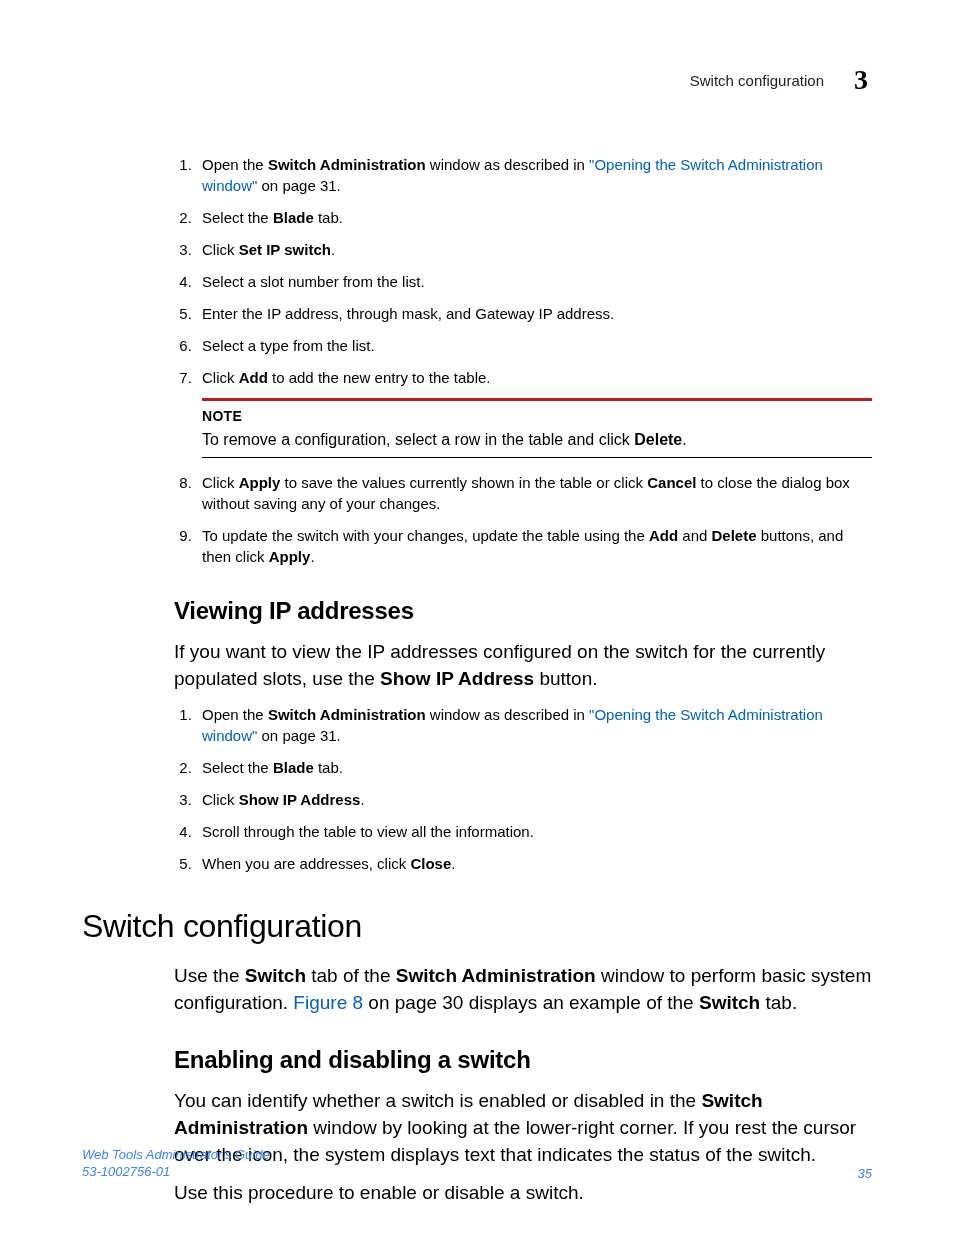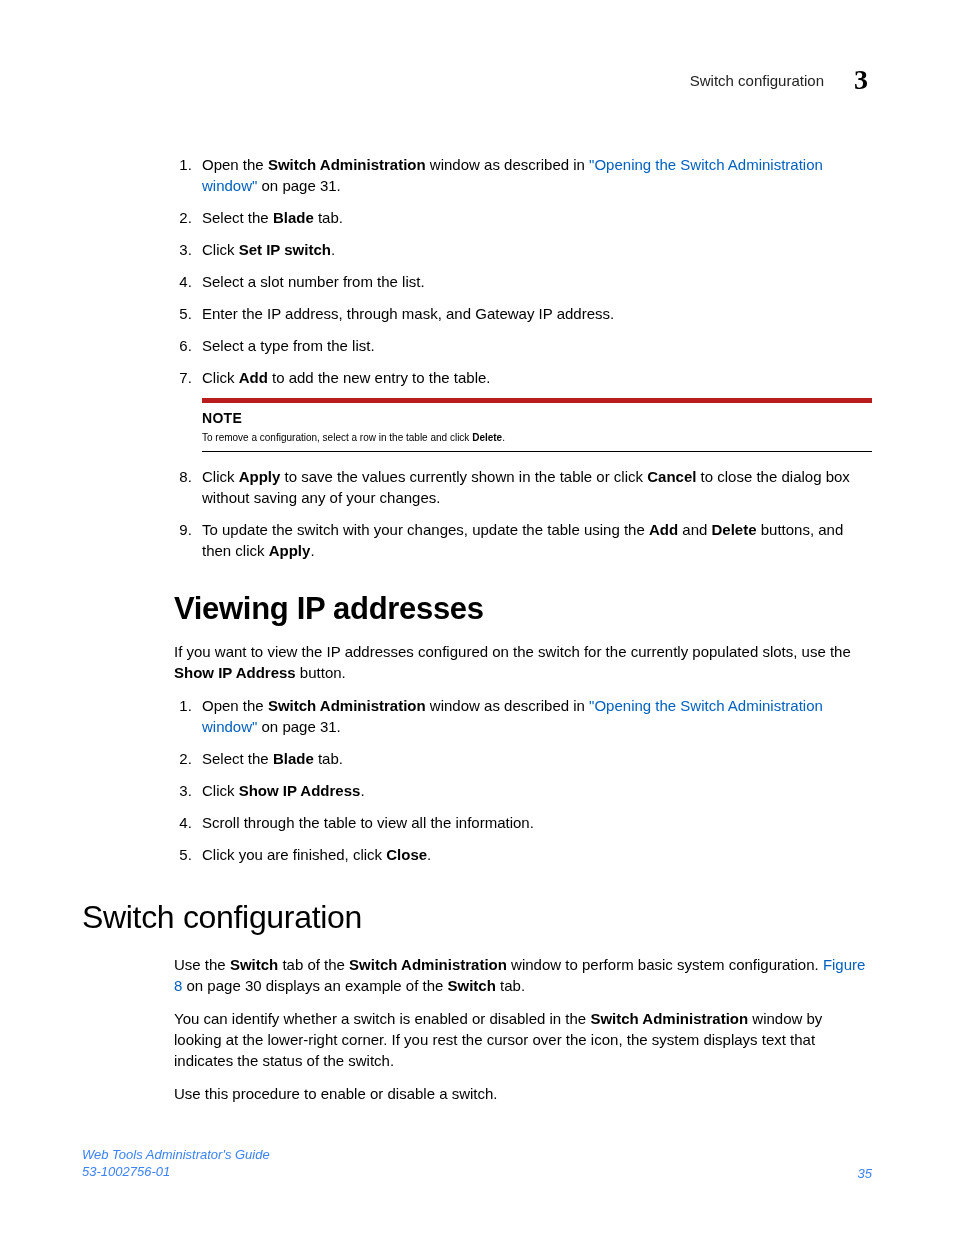--- a/index.html
+++ b/index.html
@@ -47,43 +47,43 @@
     margin: 0 0 11px 22px;
     padding-left: 6px;
   }
   .sub {
     margin-top: 10px;
     margin-bottom: 4px;
   }
   .bold { font-weight: bold; }
   .link { color: #0060c0; }
   .note-box {
-    border-top: 5px solid #b91c1c;
+    border-top: 3px solid #b91c1c;
     border-bottom: 1px solid #000;
     margin: 10px 0 14px 0;
     padding: 6px 0 6px 0;
   }
   .note-label {
     font-weight: bold;
     font-size: 14px;
     letter-spacing: .02em;
   }
   .note-text {
-    font-size: 10px;
+    font-size: 16px;
     margin-top: 2px;
   }
   h2.sub-h {
     font-family: Arial, Helvetica, sans-serif;
-    font-size: 31px;
+    font-size: 24px;
     font-weight: 600;
     margin: 30px 0 14px 0;
     letter-spacing: -0.01em;
   }
   p.body {
-    font-size: 15px;
+    font-size: 19px;
     margin: 0 0 12px 0;
     line-height: 1.4;
   }
   h1.main-h {
     font-family: Arial, Helvetica, sans-serif;
     font-size: 32px;
     font-weight: 500;
     margin: 34px 0 18px 0;
     letter-spacing: -0.01em;
   }
@@ -131,29 +131,30 @@
       <li><span>To update the switch with your changes, update the table using the </span><span class="bold">Add</span><span> and </span><span class="bold">Delete</span><span> buttons, and then click </span><span class="bold">Apply</span><span>.</span></li>
     </ol>
 
     <h2 class="sub-h">Viewing IP addresses</h2>
     <p class="body"><span>If you want to view the IP addresses configured on the switch for the currently populated slots, use the </span><span class="bold">Show IP Address</span><span> button.</span></p>
     <ol class="steps">
       <li><span>Open the </span><span class="bold">Switch Administration</span><span> window as described in </span><span class="link">"Opening the Switch Administration window"</span><span> on page 31.</span></li>
       <li><span>Select the </span><span class="bold">Blade</span><span> tab.</span></li>
       <li><span>Click </span><span class="bold">Show IP Address</span><span>.</span></li>
       <li>Scroll through the table to view all the information.</li>
-      <li><span>Click you are finished, click </span><span class="bold">Close</span><span>.</span></li>
+      <li><span>When you are addresses, click </span><span class="bold">Close</span><span>.</span></li>
     </ol>
   </div>
 
   <h1 class="main-h full-left">Switch configuration</h1>
 
   <div class="content">
     <p class="body"><span>Use the </span><span class="bold">Switch</span><span> tab of the </span><span class="bold">Switch Administration</span><span> window to perform basic system configuration. </span><span class="link">Figure 8</span><span> on page 30 displays an example of the </span><span class="bold">Switch</span><span> tab.</span></p>
 
+    <h2 class="sub-h">Enabling and disabling a switch</h2>
     <p class="body"><span>You can identify whether a switch is enabled or disabled in the </span><span class="bold">Switch Administration</span><span> window by looking at the lower-right corner. If you rest the cursor over the icon, the system displays text that indicates the status of the switch.</span></p>
     <p class="body">Use this procedure to enable or disable a switch.</p>
   </div>
 </div>
 
 <div class="footer">
   <div class="footer-left">
     <div>Web Tools Administrator's Guide</div>
     <div>53-1002756-01</div>
   </div>

